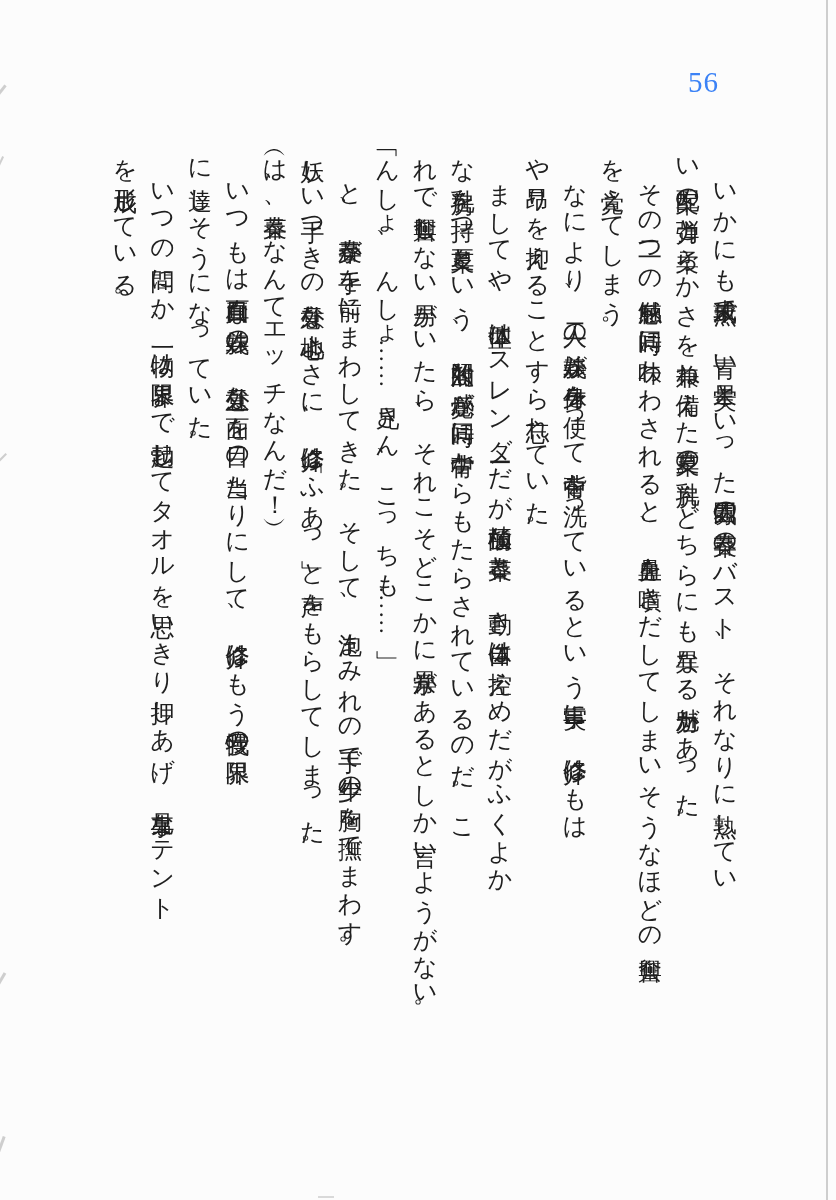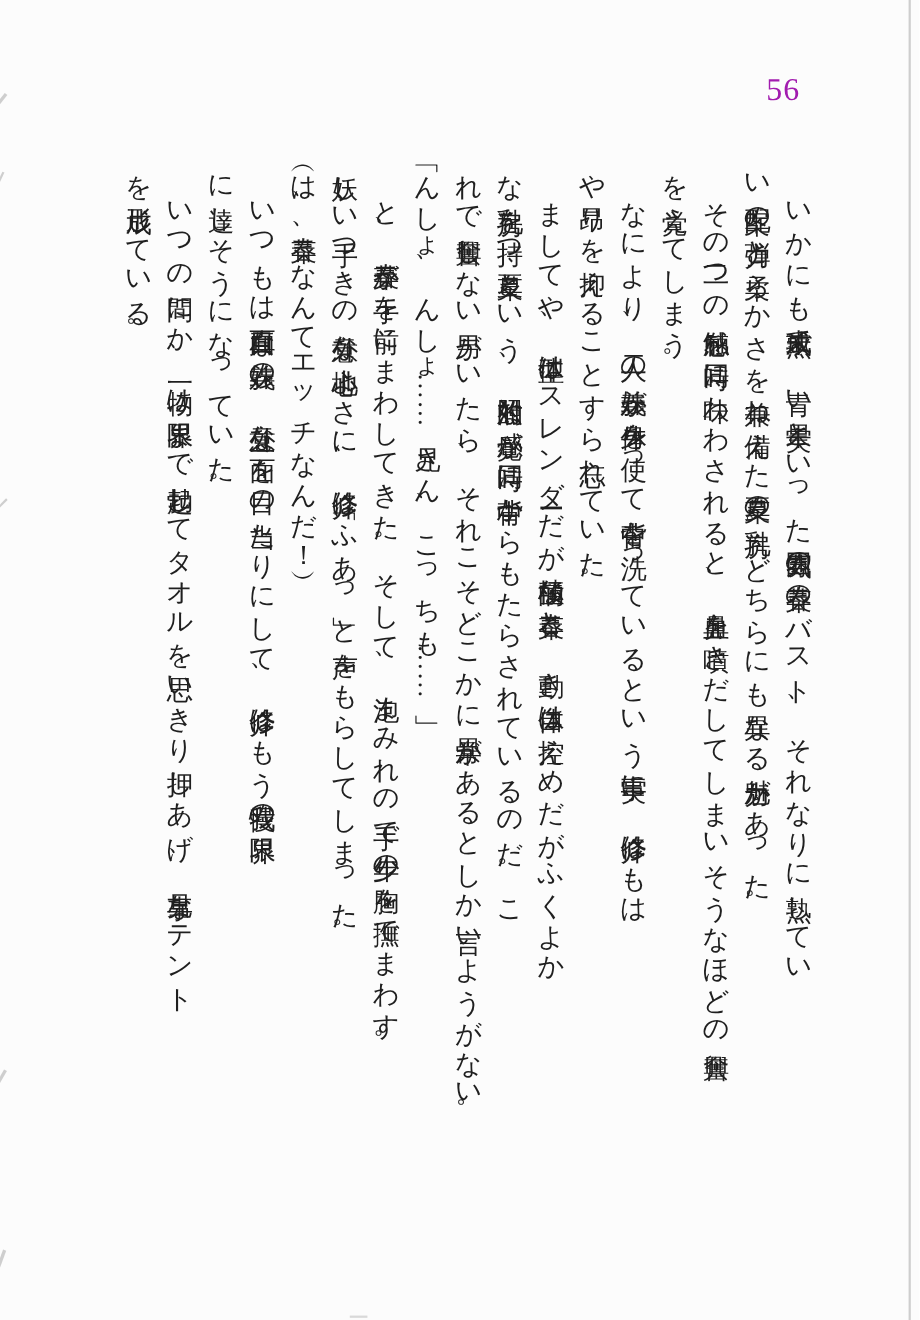--- a/index.html
+++ b/index.html
@@ -13,23 +13,22 @@
     height: 1200px;
     background: #fcfcfc;
     overflow: hidden;
     font-family: "Liberation Serif", "DejaVu Serif", serif;
   }
   .page-number {
     position: absolute;
     top: 66px;
     left: 688px;
     width: 48px;
-    text-align: center;
     font-size: 29px;
-    color: #a21caf;
+    color: #3b82f6;
     letter-spacing: 1px;
   }
   .text-block {
     position: absolute;
     top: 142px;
     right: 93px;
     height: 952px;
     writing-mode: vertical-rl;
     font-size: 24px;
     line-height: 37.5px;

